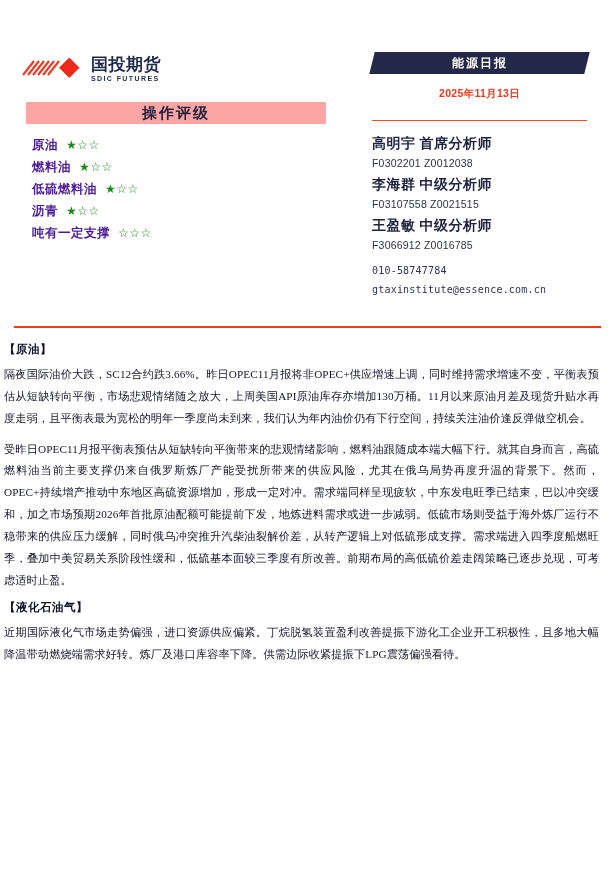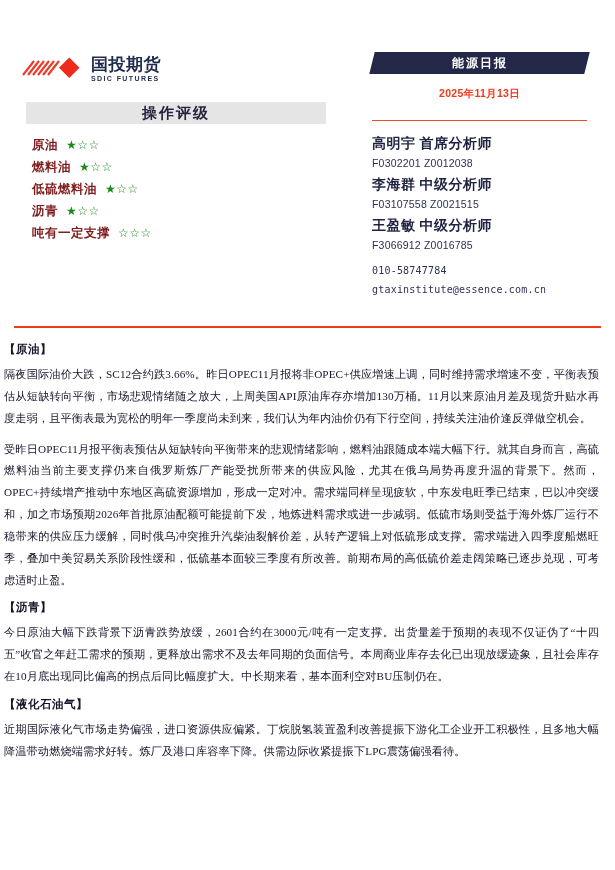--- a/index.html
+++ b/index.html
@@ -74,21 +74,21 @@
     color: #1f2a4d;
     letter-spacing: 1.4px;
     margin-top: 2px;
   }
 
   
   .rating-band {
     margin: 16px 0 0 12px;
     width: 300px;
     height: 22px;
-    background: #e5e5e5;
+    background: #fca5a5;
     display: flex;
     align-items: center;
     justify-content: center;
   }
   .rating-band-title {
     font-family: "Liberation Serif", serif;
     font-size: 15px;
     font-weight: bold;
     color: #24243f;
     letter-spacing: 2px;
@@ -99,21 +99,21 @@
   .rating-row {
     display: flex;
     align-items: center;
     height: 20px;
     margin-bottom: 2px;
   }
   .rating-name {
     font-family: "Liberation Serif", serif;
     font-size: 12.5px;
     font-weight: bold;
-    color: #7f1d1d;
+    color: #4c1d95;
     letter-spacing: 0.5px;
     white-space: nowrap;
   }
   .rating-stars {
     margin-left: 8px;
     font-size: 12px;
     color: #1a8a1a;
     letter-spacing: 0.5px;
     white-space: nowrap;
     line-height: 1;
@@ -345,24 +345,20 @@
 
     <div>
       <p class="sec-title">【原油】</p>
       <p class="sec-body">隔夜国际油价大跌，SC12合约跌3.66%。昨日OPEC11月报将非OPEC+供应增速上调，同时维持需求增速不变，平衡表预估从短缺转向平衡，市场悲观情绪随之放大，上周美国API原油库存亦增加130万桶。11月以来原油月差及现货升贴水再度走弱，且平衡表最为宽松的明年一季度尚未到来，我们认为年内油价仍有下行空间，持续关注油价逢反弹做空机会。</p>
     </div>
 
     <div>
       <p class="sec-body">受昨日OPEC11月报平衡表预估从短缺转向平衡带来的悲观情绪影响，燃料油跟随成本端大幅下行。就其自身而言，高硫燃料油当前主要支撑仍来自俄罗斯炼厂产能受扰所带来的供应风险，尤其在俄乌局势再度升温的背景下。然而，OPEC+持续增产推动中东地区高硫资源增加，形成一定对冲。需求端同样呈现疲软，中东发电旺季已结束，巴以冲突缓和，加之市场预期2026年首批原油配额可能提前下发，地炼进料需求或进一步减弱。低硫市场则受益于海外炼厂运行不稳带来的供应压力缓解，同时俄乌冲突推升汽柴油裂解价差，从转产逻辑上对低硫形成支撑。需求端进入四季度船燃旺季，叠加中美贸易关系阶段性缓和，低硫基本面较三季度有所改善。前期布局的高低硫价差走阔策略已逐步兑现，可考虑适时止盈。</p>
     </div>
 
-    <div>
-      <p class="sec-title">【沥青】</p>
-      <p class="sec-body">今日原油大幅下跌背景下沥青跌势放缓，2601合约在3000元/吨有一定支撑。出货量差于预期的表现不仅证伪了“十四五”收官之年赶工需求的预期，更释放出需求不及去年同期的负面信号。本周商业库存去化已出现放缓迹象，且社会库存在10月底出现同比偏高的拐点后同比幅度扩大。中长期来看，基本面利空对BU压制仍在。</p>
-    </div>
 
     <div>
       <p class="sec-title">【液化石油气】</p>
       <p class="sec-body">近期国际液化气市场走势偏强，进口资源供应偏紧。丁烷脱氢装置盈利改善提振下游化工企业开工积极性，且多地大幅降温带动燃烧端需求好转。炼厂及港口库容率下降。供需边际收紧提振下LPG震荡偏强看待。</p>
     </div>
 
   </div>
 
   <div class="footer">
     <div class="footer-inner">

